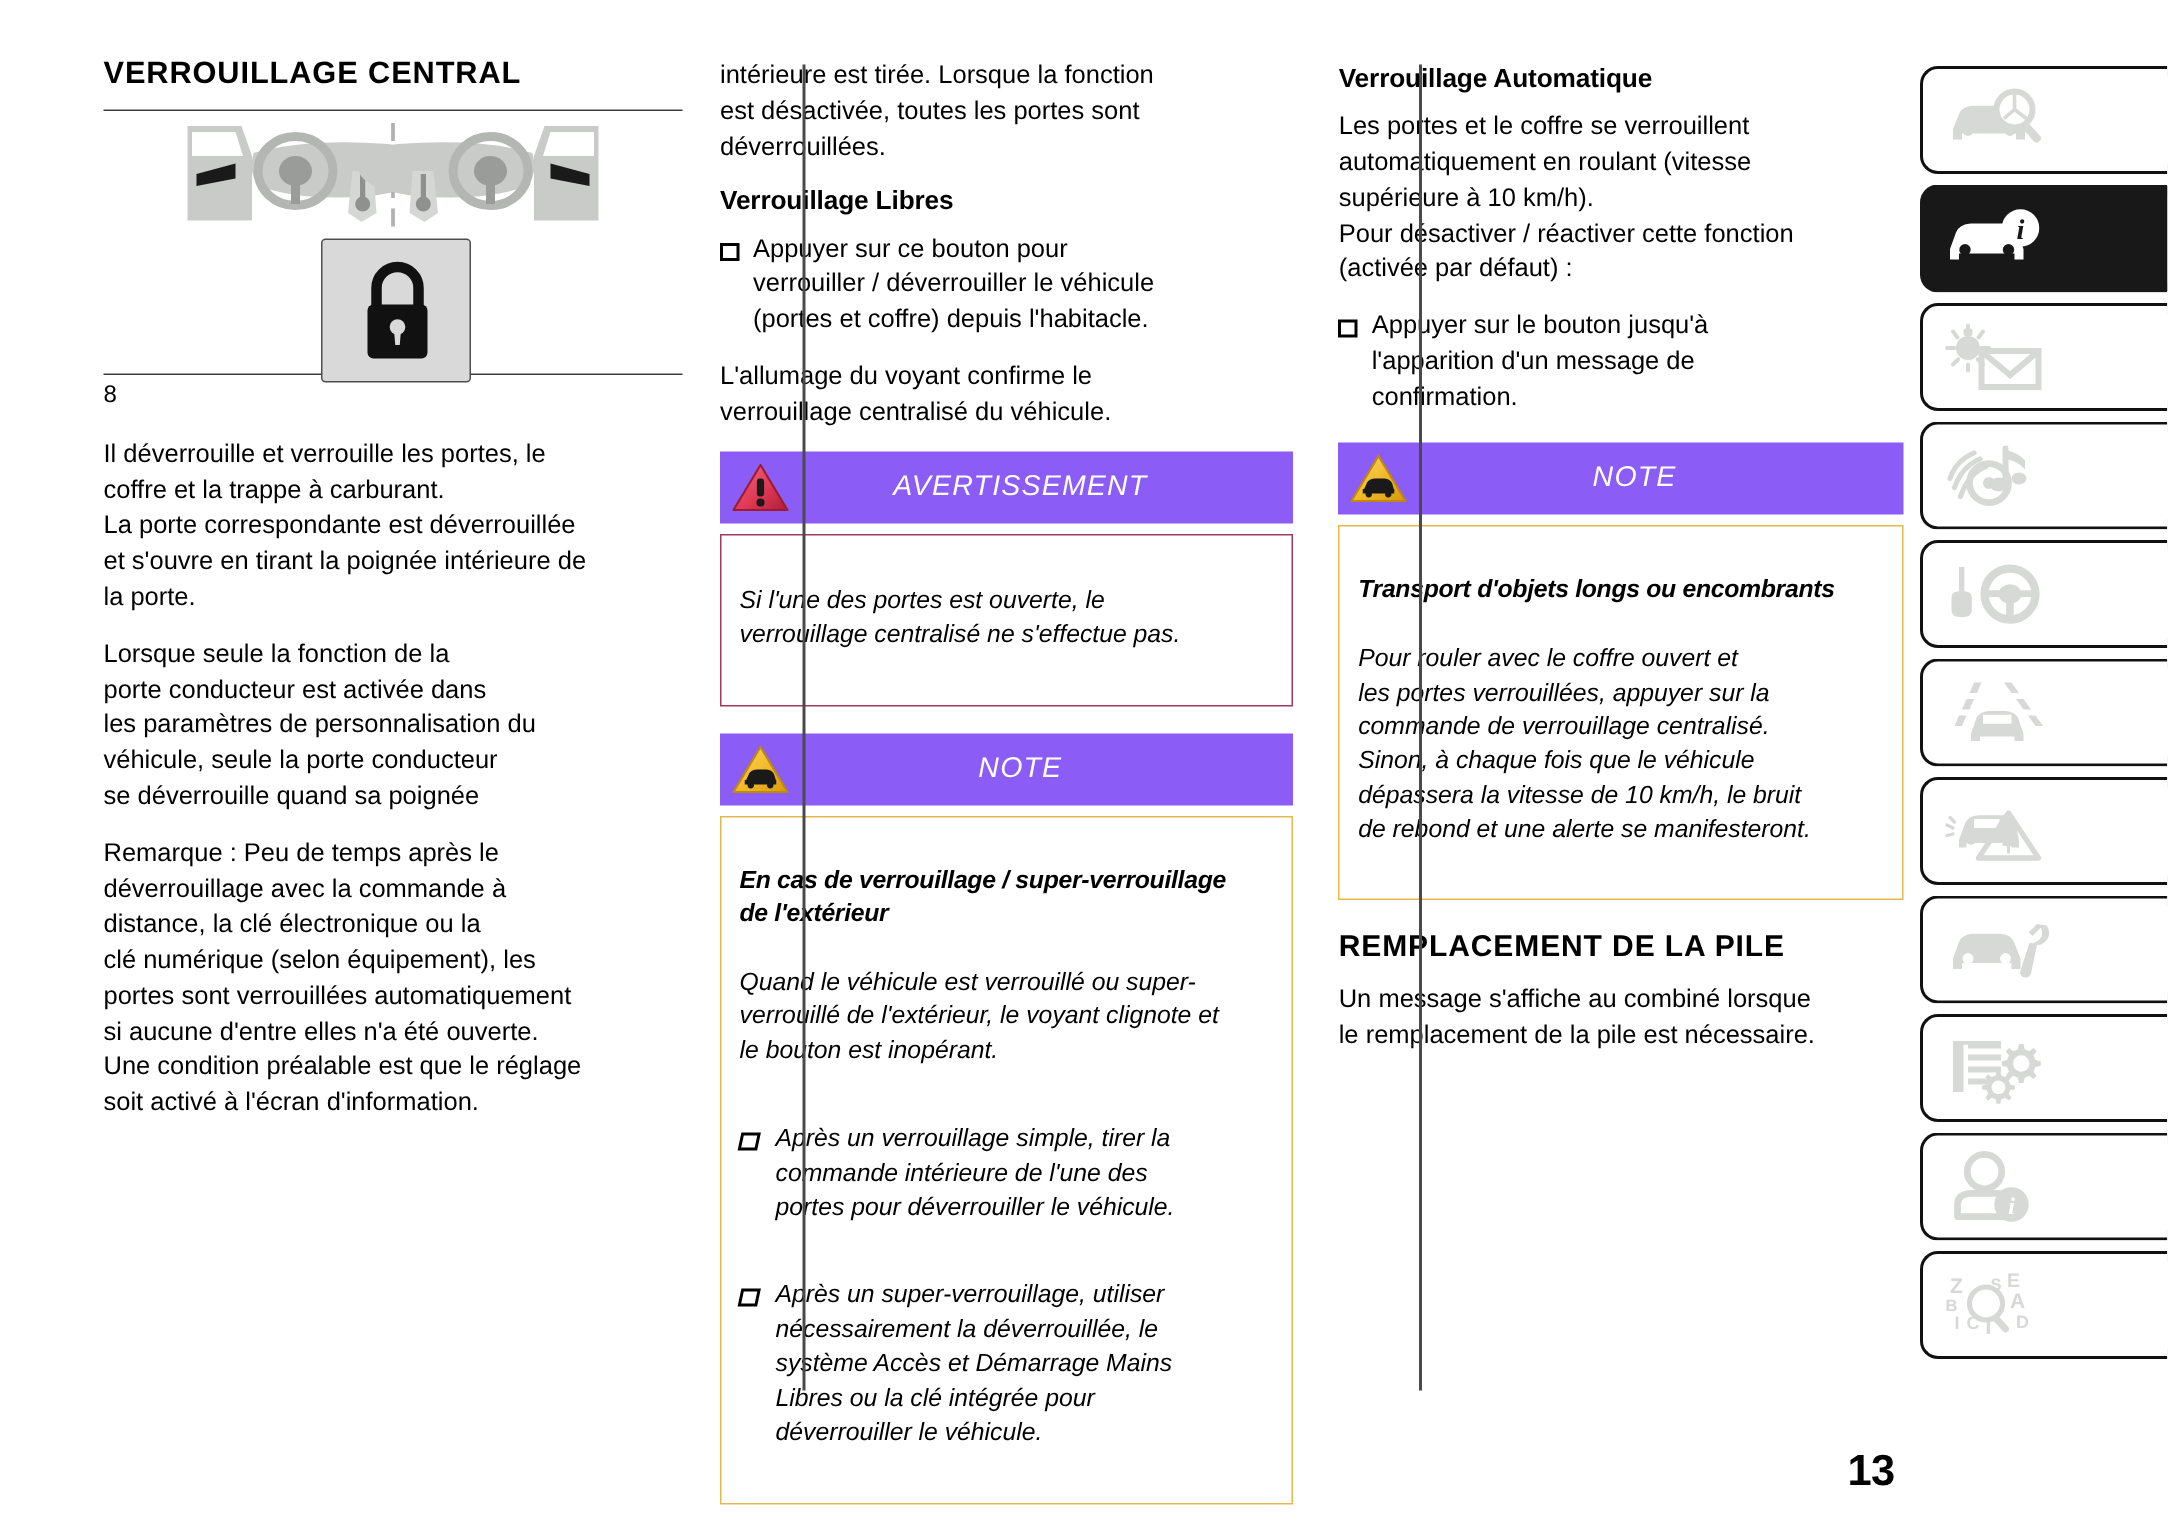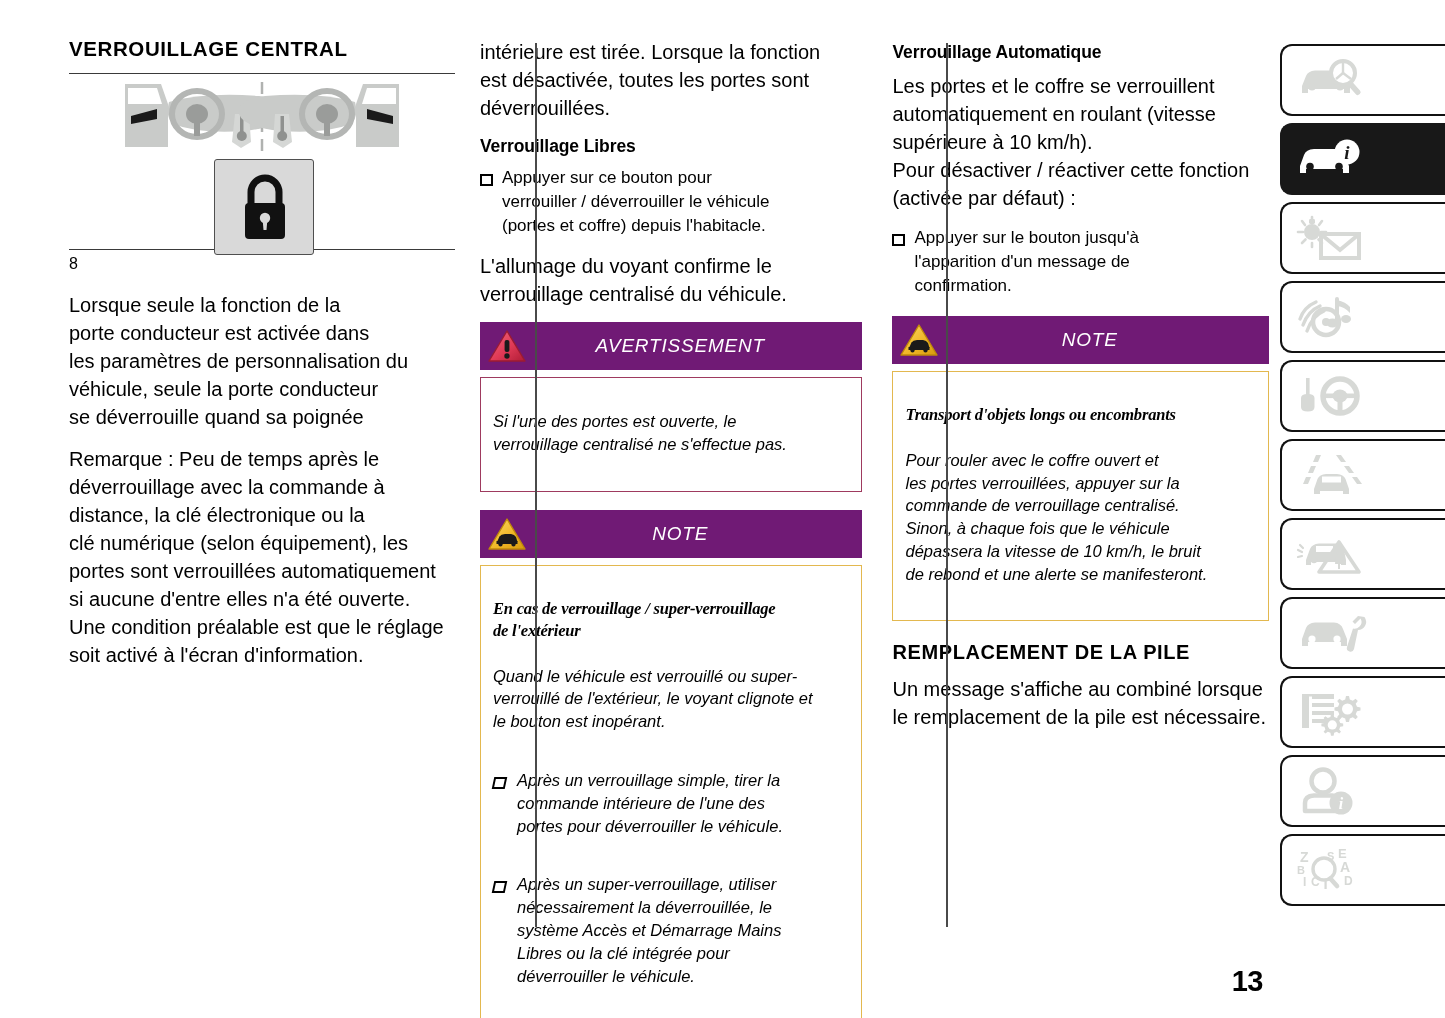--- a/index.html
+++ b/index.html
@@ -54,21 +54,21 @@
     line-height: 1.1;
   }
   h2.sub-title {
     font-size: 17.5px;
     font-weight: bold;
     margin: 14px 0 10px 0;
     line-height: 1.15;
     letter-spacing: -0.1px;
   }
   p.body {
-    font-size: 20px;
+    font-size: 17px;
     line-height: 1.40;
     margin: 0 0 14px 0;
     white-space: pre-line;
   }
 
   .bullet {
     display: flex;
     font-size: 17px;
     line-height: 1.40;
     margin: 0 0 14px 0;
@@ -110,21 +110,21 @@
     position: absolute;
     left: 145px; top: 85px;
     width: 100px; height: 96px;
     background: #d9d9d9;
     border: 1.5px solid #4f4f4f;
     border-radius: 3px;
   }
 
   
   .callout-header {
-    background: #701a75;
+    background: #8b5cf6;
     height: 48px;
     display: flex;
     align-items: center;
     position: relative;
     margin-top: 4px;
   }
   .callout-header .ch-icon {
     position: absolute;
     left: 6px; top: 50%;
     transform: translateY(-50%);
@@ -153,21 +153,20 @@
   .callout-body.note {
     border-color: #e3b84f;
   }
   .callout-body .note-title {
     font-weight: bold;
     font-style: italic;
     display: block;
     line-height: 1.32;
     white-space: pre-line;
     letter-spacing: -0.2px;
-    font-family: Liberation Serif, serif;
   }
   .callout-body p {
     margin: 0;
     white-space: pre-line;
   }
   .callout-body .gap { margin-top: 13px; }
 
   .callout-body .bullet { font-size: 16.5px; margin-bottom: 12px; }
   .callout-body .bullet:last-child { margin-bottom: 0; }
   .callout-body .bullet .marker { width: 24px; }
@@ -279,20 +278,25 @@
             <path d="M47.5 58 L52.5 58 L51.5 70 L48.5 70 Z" fill="#d9d9d9"></path>
           </svg>
         </div>
       </div>
 
       <div class="figure-rule"></div>
       <p class="fig-num">8</p>
 
       <div style="height:18px"></div>
 
+      <p class="body">Il déverrouille et verrouille les portes, le
+coffre et la trappe à carburant.
+La porte correspondante est déverrouillée
+et s'ouvre en tirant la poignée intérieure de
+la porte.</p>
       <p class="body">Lorsque seule la fonction de la
 porte conducteur est activée dans
 les paramètres de personnalisation du
 véhicule, seule la porte conducteur
 se déverrouille quand sa poignée</p>
       <p class="body">Remarque : Peu de temps après le
 déverrouillage avec la commande à
 distance, la clé électronique ou la
 clé numérique (selon équipement), les
 portes sont verrouillées automatiquement

